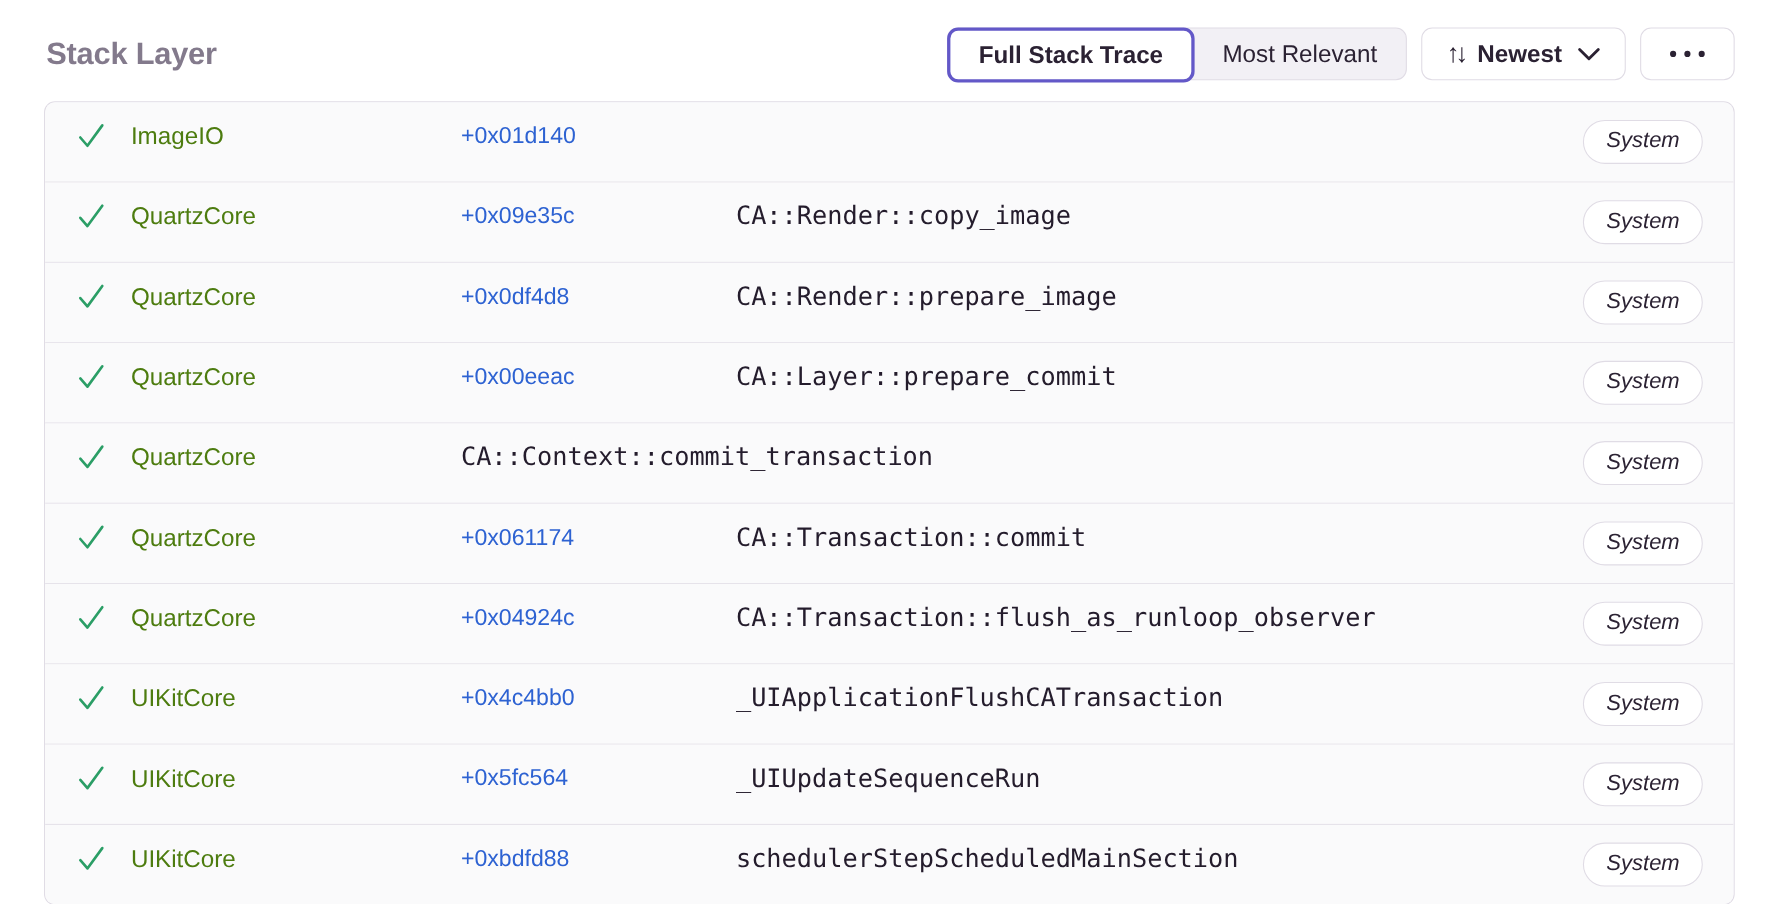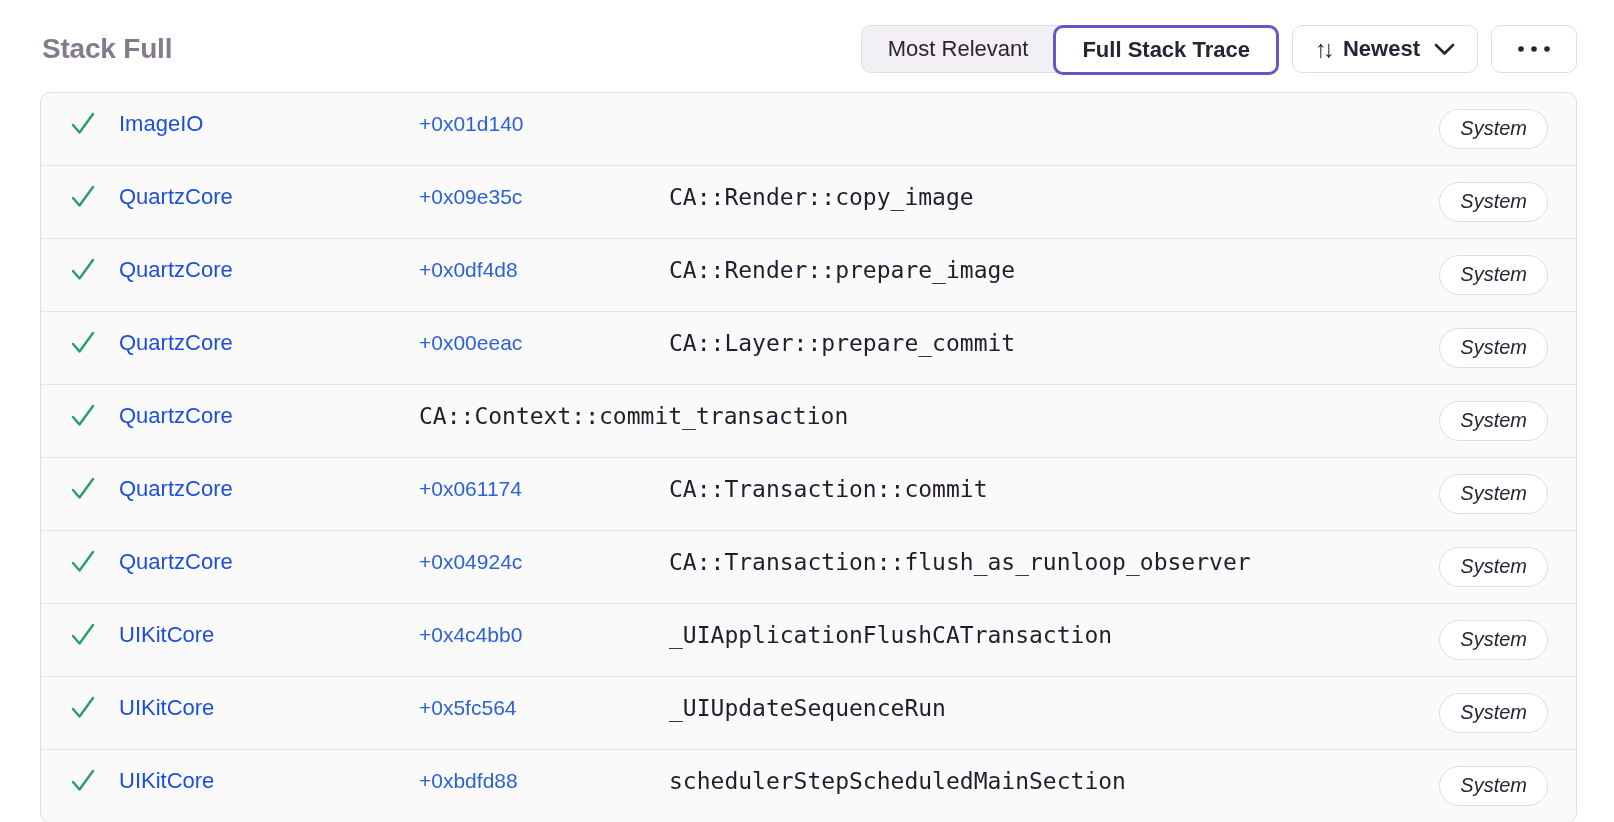--- a/index.html
+++ b/index.html
@@ -111,21 +111,21 @@
     display:flex;
     align-items:center;
     height:30px;
     flex:none;
   }
   .cell-module{
     width:300px;
     flex:none;
     font-size:22px;
     line-height:30px;
-    color:#1d4ed8;
+    color:#4d7c0f;
   }
   .cell-offset{
     width:250px;
     flex:none;
     font-size:21px;
     line-height:30px;
     color:var(--link-blue);
     text-decoration:none;
   }
   .cell-function{
@@ -149,25 +149,25 @@
     line-height:26px;
     color:var(--text-dark);
     white-space:nowrap;
     font-style:italic;
   }
 </style>
 </head>
 <body>
 
 <div class="header">
-  <div class="page-title">Stack Full</div>
+  <div class="page-title">Stack Layer</div>
   <div class="controls">
     <div class="segmented">
+      <button class="seg selected">Full Stack Trace</button>
       <button class="seg">Most Relevant</button>
-      <button class="seg selected">Full Stack Trace</button>
     </div>
     <button class="btn">
       <span class="sort-arrows">↑↓</span>
       <span>Newest</span>
       <svg class="sort-chevron" width="21" height="13" viewBox="0 0 21 13">
         <polyline points="2,2 10.5,10.5 19,2" fill="none" stroke="#2B2233" stroke-width="2.6" stroke-linecap="round" stroke-linejoin="round"></polyline>
       </svg>
     </button>
     <button class="btn btn-more">
       <svg width="34" height="8" viewBox="0 0 34 8">

